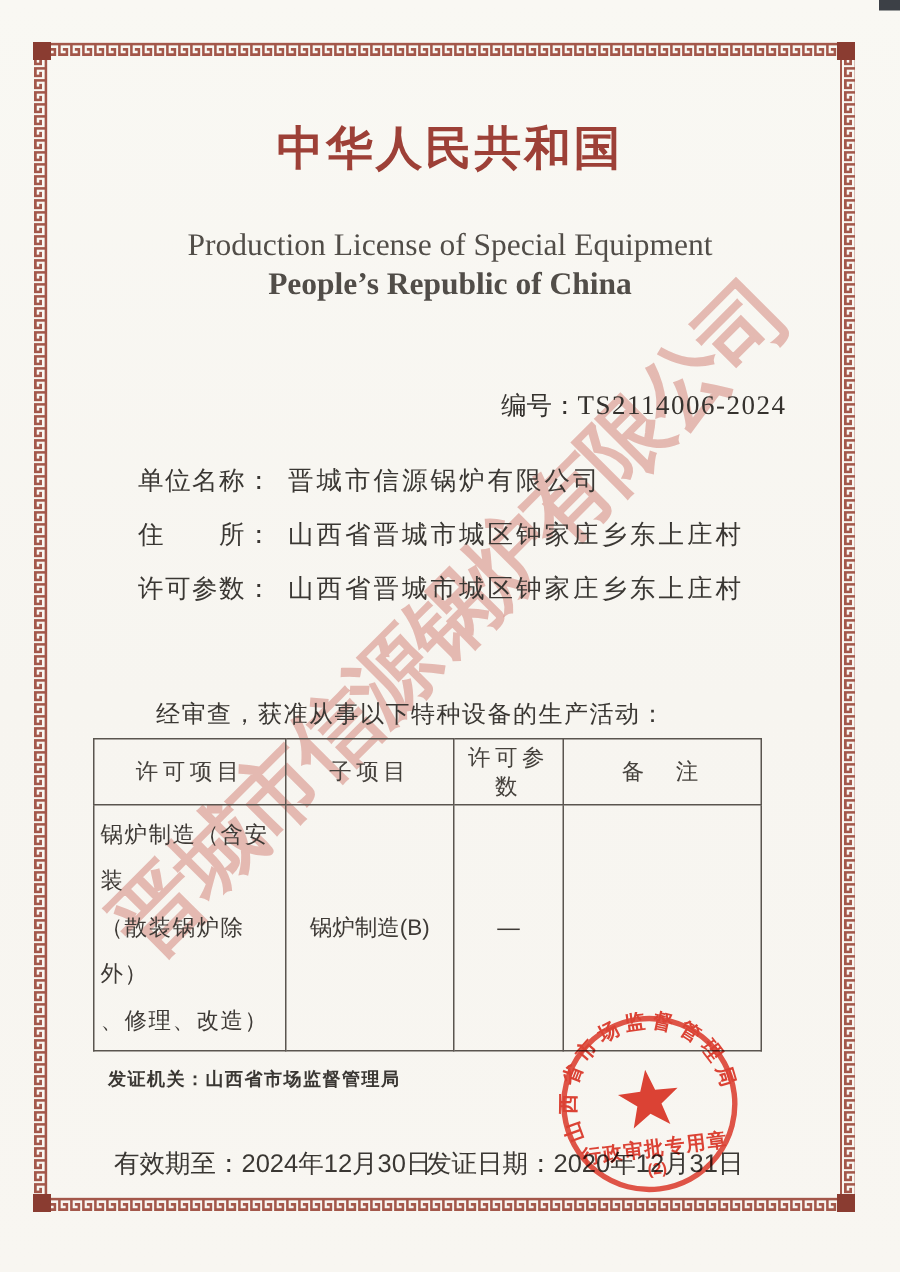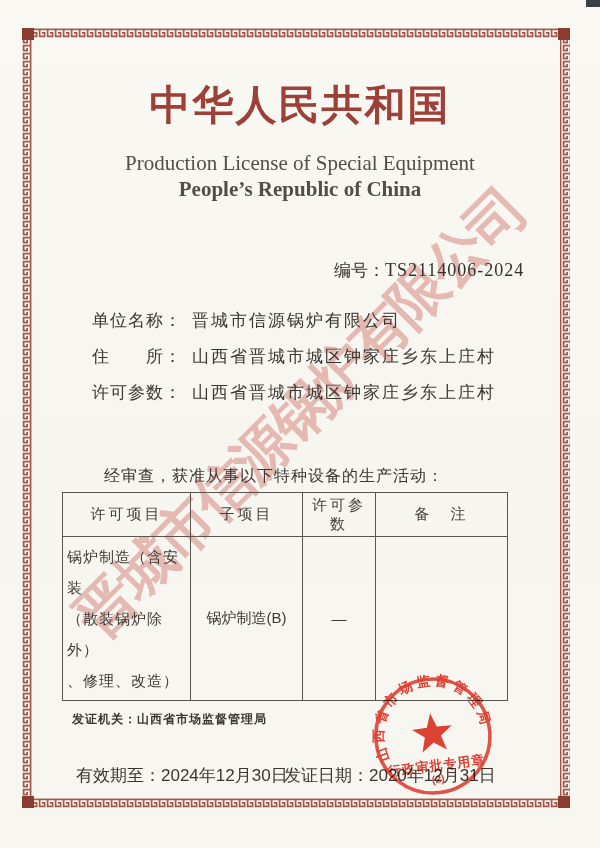--- a/index.html
+++ b/index.html
@@ -18,21 +18,21 @@
   
   .watermark{
     position:absolute;left:-30px;top:382px;width:660px;z-index:1;
     text-align:center;font-size:58px;line-height:62px;font-weight:700;
     letter-spacing:-3px;color:rgba(205,113,103,0.46);
     transform:rotate(-45deg);white-space:nowrap;pointer-events:none;
   }
   
   .content{position:absolute;inset:0;z-index:2;color:#3a3733;}
   .t-zh1{position:absolute;left:0;top:78px;width:100%;text-align:center;
-    font-size:41px;font-weight:700;letter-spacing:2px;color:#9d4037;}
+    font-size:31px;font-weight:700;letter-spacing:2px;color:#9d4037;}
   .t-zh2{position:absolute;left:0;top:114px;width:100%;text-align:center;
     font-size:32px;font-weight:700;letter-spacing:1px;color:#9d4037;}
   .t-en{position:absolute;left:0;width:100%;text-align:center;
     font-family:"Liberation Serif",serif;font-size:21px;color:#514d48;}
   .t-en1{top:151px;} .t-en2{top:177px;font-weight:bold;}
   .license-no{position:absolute;left:334px;top:243px;font-size:17px;color:#35322e;margin-top:16px;}
   .license-no .num{font-family:"Liberation Serif",serif;font-size:18px;letter-spacing:1px;}
   .field{position:absolute;left:72px;font-size:17px;letter-spacing:1px;white-space:nowrap;}
   .field .lab{letter-spacing:1px;margin-left:20px;}
   .field .val{margin-left:10px;letter-spacing:2px;}

